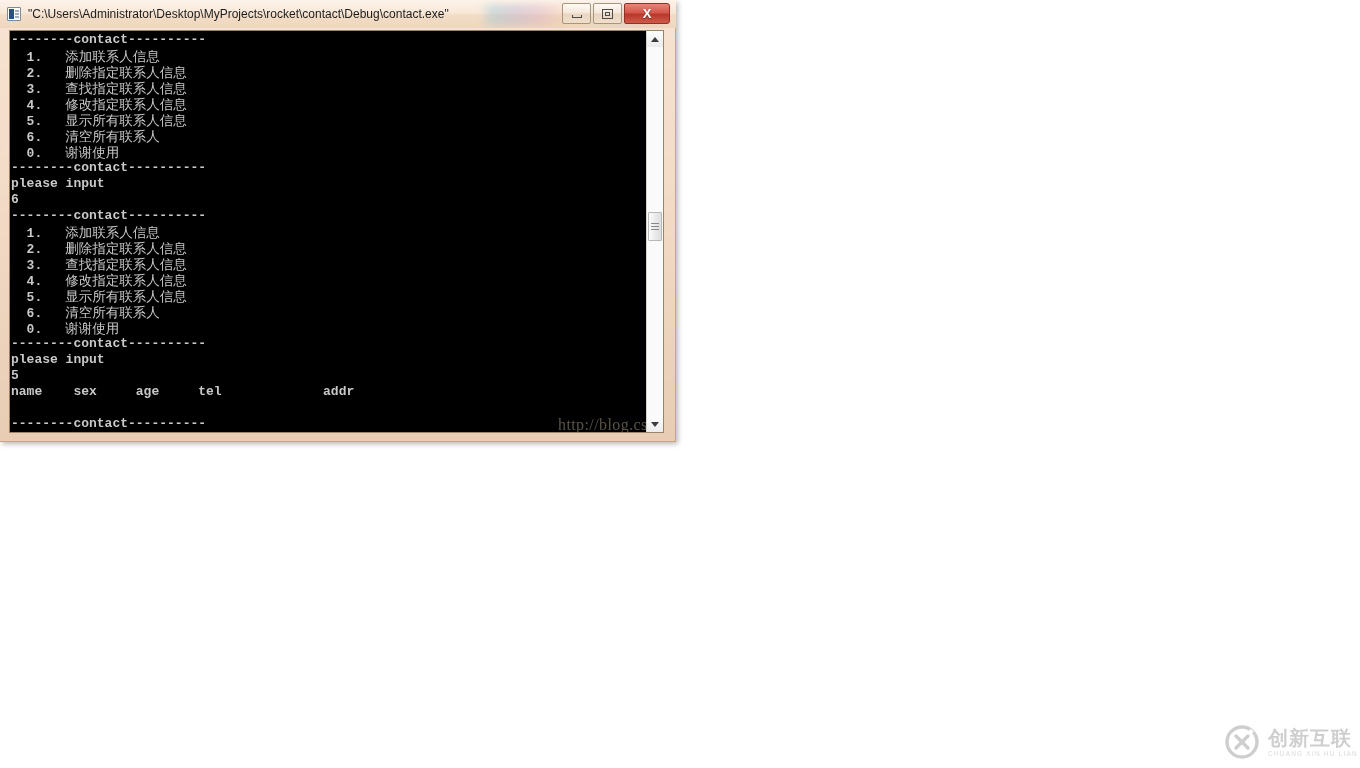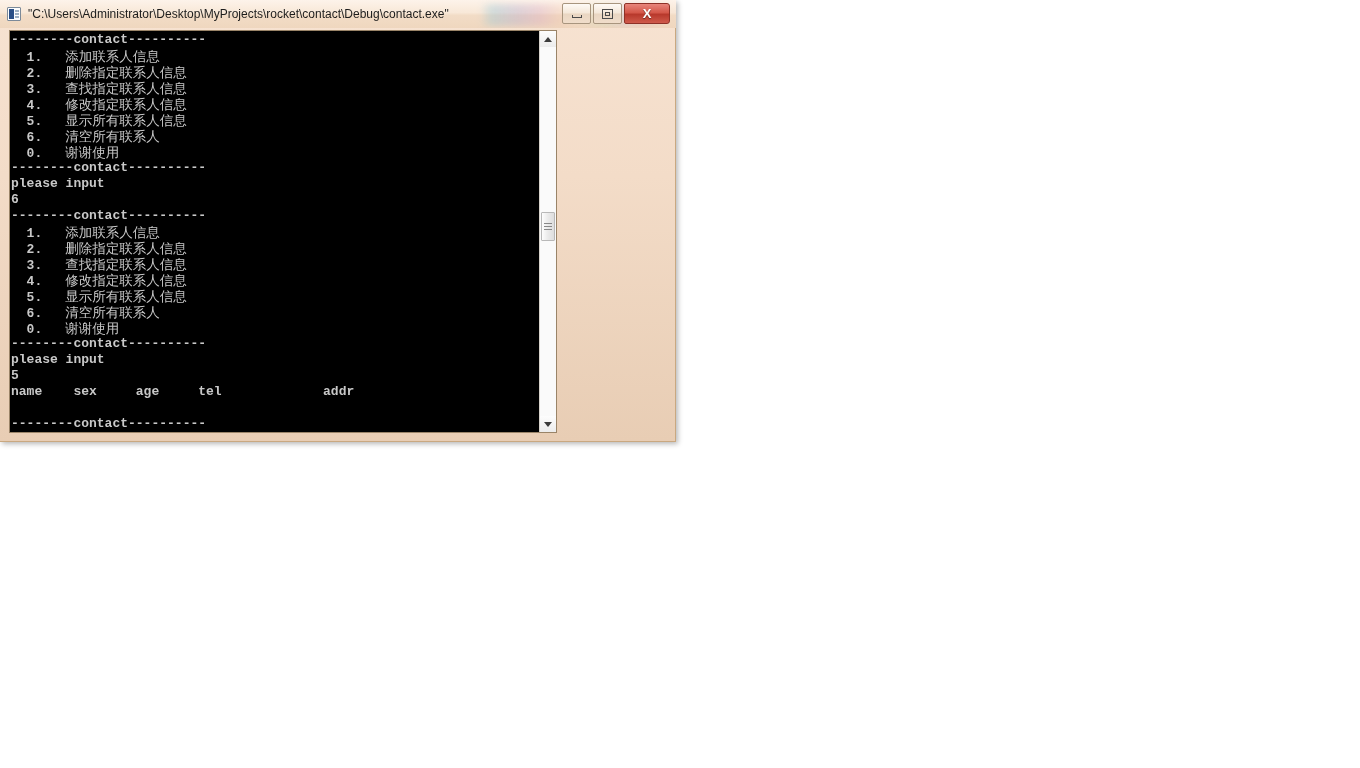--- a/index.html
+++ b/index.html
@@ -158,21 +158,21 @@
     line-height: 19px;
     text-align: center;
     text-shadow: 0 1px 1px rgba(0,0,0,.45);
   }
 
   
   .console-body {
     position: absolute;
     left: 9px;
     top: 30px;
-    width: 548px;
+    width: 655px;
     height: 403px;
     background: #000000;
     border: 1px solid #9a8468;
     box-sizing: border-box;
     overflow: hidden;
   }
   .term {
     position: absolute;
     left: 0px;
     top: 1px;
@@ -338,14 +338,27 @@
           </div>
         </div>
         <div class="sb-arrow down">
           <span class="tri"></span>
         </div>
       </div>
     </div>
 
   </div>
 
+  <div class="brand">
+    <div class="brand-mark">
+      <svg width="40" height="40" viewBox="0 0 40 40" aria-hidden="true">
+        <circle cx="20" cy="20" r="15" fill="none" stroke="#8d8d8d" stroke-width="3.4"></circle>
+        <path d="M30 8 L16 30" stroke="#ffffff" stroke-width="4" fill="none"></path>
+        <path d="M14 14 L26 26 M26 14 L14 26" stroke="#8d8d8d" stroke-width="3.4" fill="none" stroke-linecap="round"></path>
+      </svg>
+    </div>
+    <div class="brand-text">
+      <div class="brand-cn">创新互联</div>
+      <div class="brand-en">CHUANG XIN HU LIAN</div>
+    </div>
+  </div>
 
 </div>
 
 </body></html>

